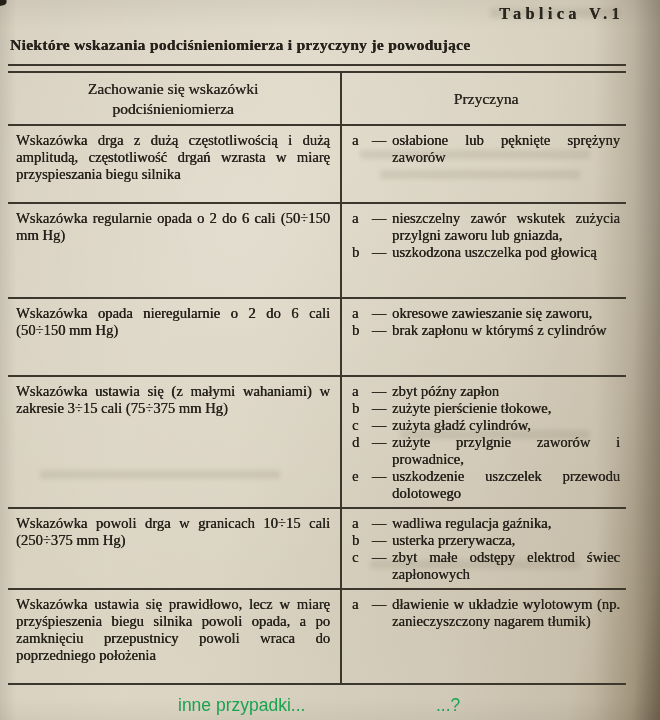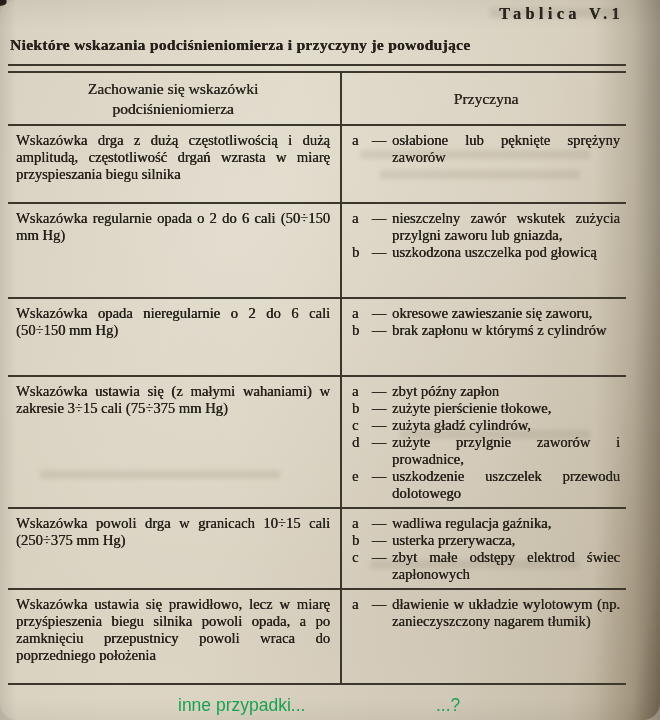--- a/index.html
+++ b/index.html
@@ -8,21 +8,20 @@
     font-family:"Liberation Serif","DejaVu Serif",serif;
     background:#cfc7b6;
   }
   .sheet{
     position:relative;width:660px;height:720px;
     background:
       radial-gradient(ellipse at 35% 30%, rgba(255,255,255,0.18), rgba(255,255,255,0) 60%),
       radial-gradient(ellipse at 70% 80%, rgba(120,105,80,0.10), rgba(120,105,80,0) 55%),
       linear-gradient(100deg,#d7cfbe 0%,#ded7c6 40%,#d9d1c0 72%,#cdc4b1 88%,#b4a890 96%,#8d8069 100%);
     color:#2b2720;
-    border-radius:17px;
   }
   .vignette{
     position:absolute;inset:0;pointer-events:none;z-index:5;
     background:
       linear-gradient(to right, rgba(40,34,24,0.10) 0%, rgba(40,34,24,0) 2.5%, rgba(40,34,24,0) 90%, rgba(86,73,52,0.18) 96%, rgba(56,46,32,0.38) 100%),
       linear-gradient(to bottom, rgba(40,34,24,0.06) 0%, rgba(40,34,24,0) 4%, rgba(40,34,24,0) 97%, rgba(40,34,24,0.05) 100%);
   }
   .corner-speck{
     position:absolute;left:0;top:0;width:9px;height:7px;
     background:#241f17;transform:rotate(-12deg) translate(-2px,-2px);

